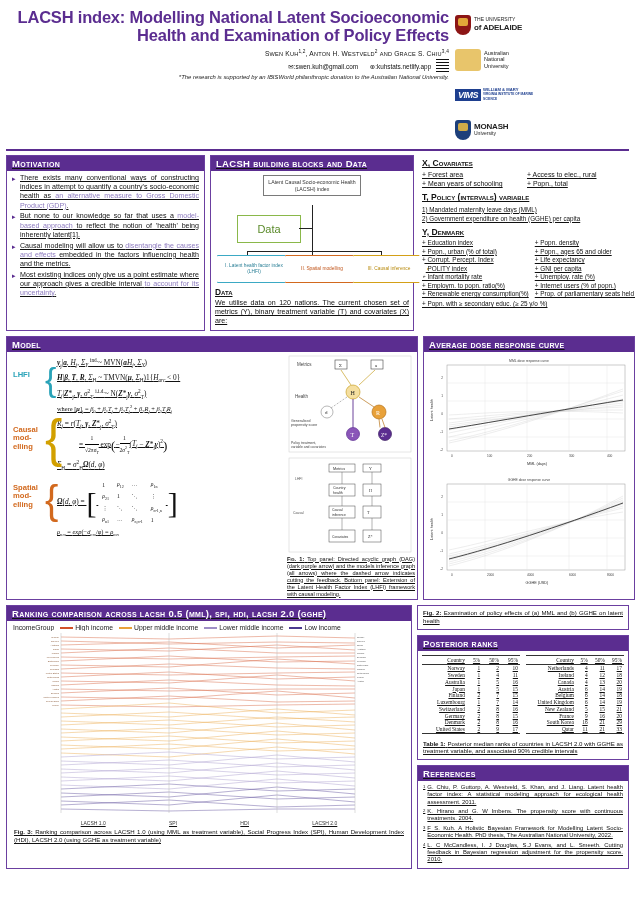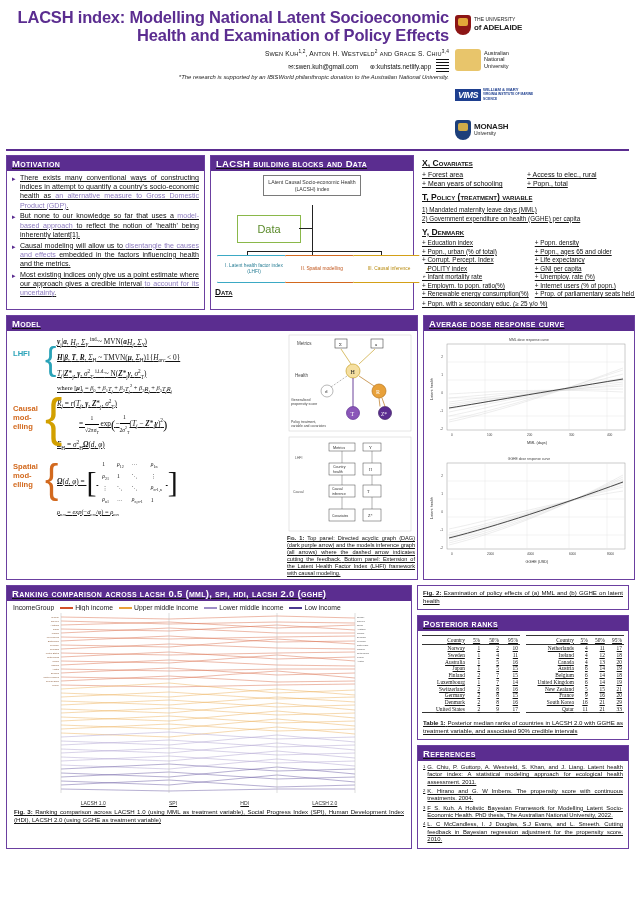--- a/index.html
+++ b/index.html
@@ -207,38 +207,39 @@
           <div class="hline" style="left:84px;top:55px;width:14px;"></div>
           <div class="hline" style="left:32px;top:78px;width:134px;"></div>
           <div class="vline" style="left:32px;top:78px;height:6px;"></div>
           <div class="vline" style="left:97px;top:78px;height:6px;"></div>
           <div class="vline" style="left:166px;top:78px;height:6px;"></div>
           <div class="chev chev1">I. Latent health factor index (LHFI)</div>
           <div class="chev chev2">II. Spatial modelling</div>
           <div class="chev chev3">III. Causal inference</div>
         </div>
         <div class="sub-h">Data</div>
+        <div style="text-align:justify">We utilise data on 120 nations. The current chosen set of metrics (Y), binary treatment variable (T) and covariates (X) are:</div>
       </div>
     </div>
 
     <div class="box" style="width:210px;border:none">
       <div class="box-body" style="padding:1px 3px 2px 3px">
         <div class="sub-h" style="font-size:8.6px">X, Covariates</div>
         <div class="metric-cols plus">
           <div>
             <div>+ Forest area</div>
             <div>+ Mean years of schooling</div>
           </div>
           <div>
             <div>+ Access to elec., rural</div>
             <div>+ Popn., total</div>
           </div>
         </div>
 
-        <div class="sub-h" style="font-size:8.6px;margin-top:4px">T, Policy (treatment) variable</div>
+        <div class="sub-h" style="font-size:8.6px;margin-top:4px">T, Policy (intervals) variable</div>
         <div style="font-size:6.3px;line-height:1.45">
           <div>1) Mandated maternity leave days (MML)</div>
           <div>2) Government expenditure on health (GGHE) per capita</div>
         </div>
 
         <div class="sub-h" style="font-size:8.6px;margin-top:4px">Y, Denmark</div>
         <div class="metric-cols plus" style="font-size:6.4px;line-height:1.34">
           <div>
             <div>+ Education index</div>
             <div>+ Popn., urban (% of total)</div>

